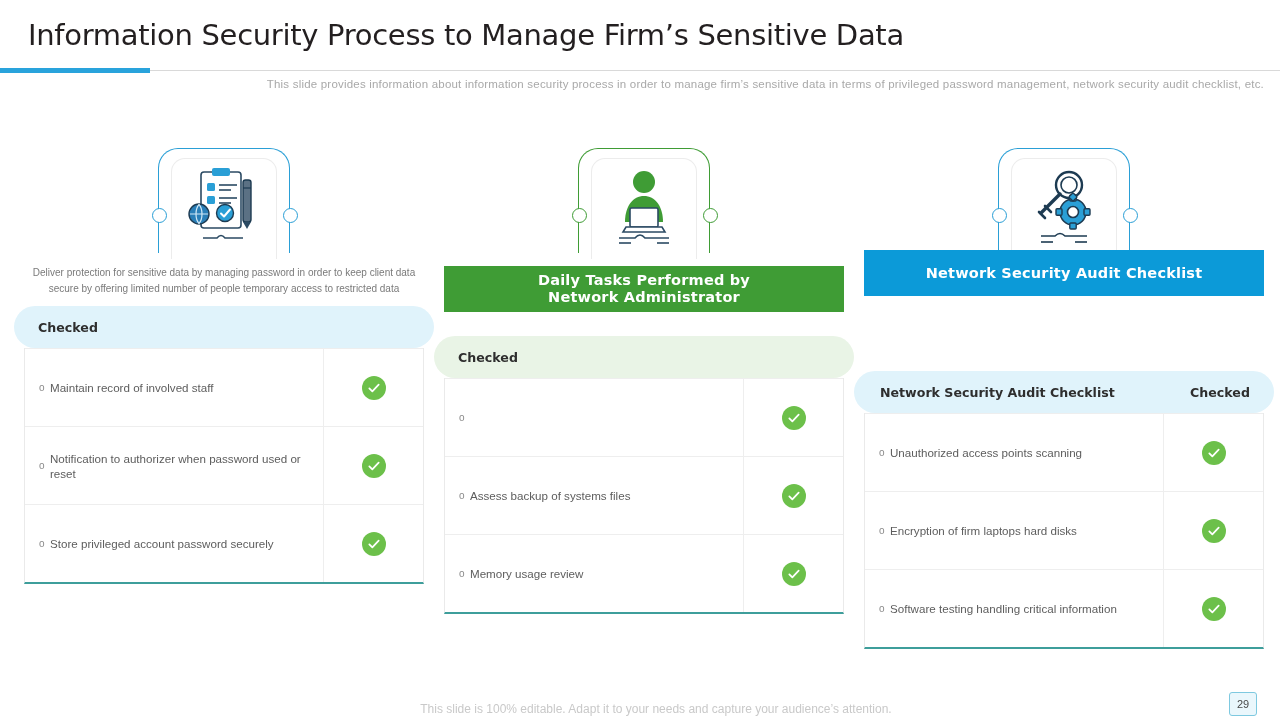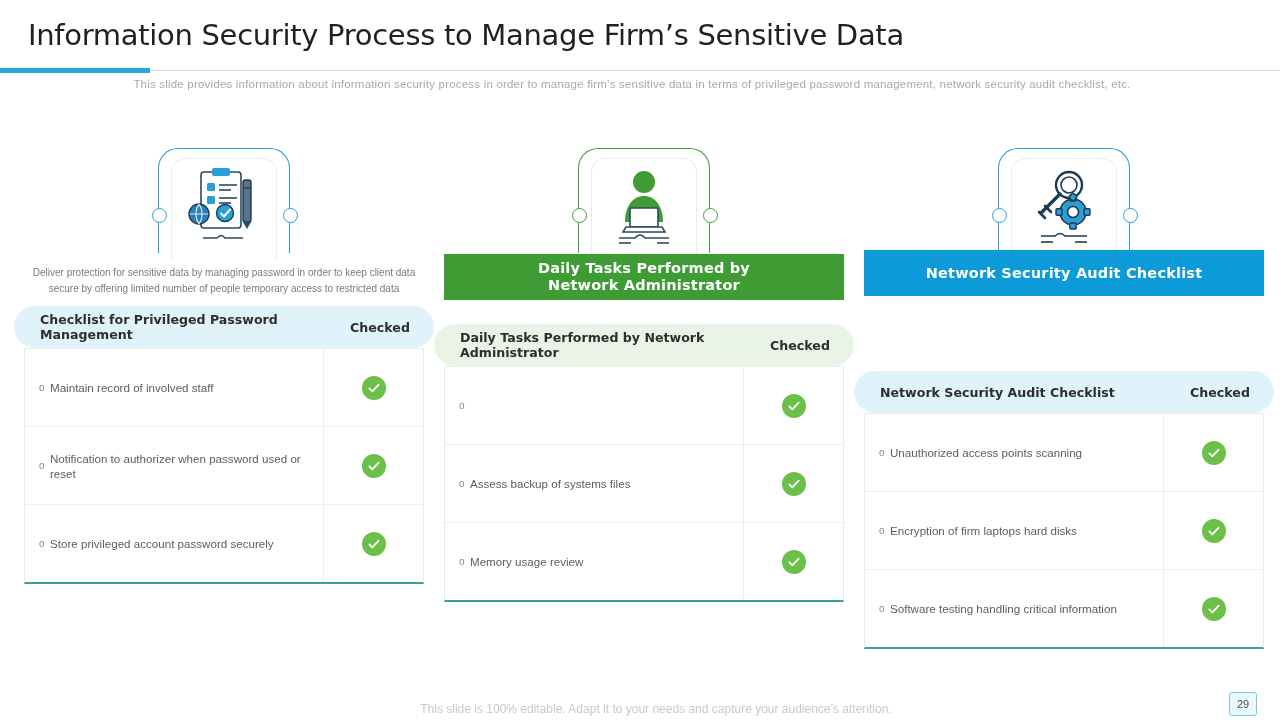--- a/index.html
+++ b/index.html
@@ -20,21 +20,21 @@
   .title-underline{
     position:absolute;left:0px;top:68px;
     width:150px;height:5px;background:#29a3dc;
   }
   .title-rule{
     position:absolute;left:150px;top:70px;
     width:1130px;height:1px;background:#d9d9d9;
   }
   .slide-subtitle{
     position:absolute;left:0;top:78px;width:1264px;
-    text-align:center;font-size:11.5px;color:#a9a9a9;
+    text-align:right;font-size:11.5px;color:#a9a9a9;
     letter-spacing:.2px;white-space:nowrap;
   }
   
   .col{position:absolute;top:140px;width:420px;}
   .col-1{left:14px;}
   .col-2{left:434px;}
   .col-3{left:854px;}
 
   
   .icon-zone{position:relative;height:110px;}
@@ -68,21 +68,21 @@
     position:relative;height:46px;
     display:flex;align-items:center;justify-content:center;
     text-align:center;color:#ffffff;
     font-size:14.5px;font-weight:bold;line-height:17px;
     font-family:"DejaVu Sans", sans-serif;
     letter-spacing:.2px;
   }
   .bar.blue{background:#0c9ad8;}
   .bar.green{background:#3f9c35;}
   .bar-1{margin:0 10px;}
-  .bar-2{margin:4px 10px;}
+  .bar-2{margin:16px 10px;}
   .bar-3{margin:0 10px;}
 
   .desc{
     margin:15px 14px 0 14px;text-align:center;
     font-size:10px;color:#7a7a7a;line-height:15.5px;
   }
   
   .tbl{margin-top:10px;}
   .tbl-head{
     display:flex;align-items:center;
@@ -173,21 +173,20 @@
         <path d="M22 72 H36 q4 -5 8 0 H62" stroke="#2b4a63" stroke-width="1.6" fill="none"></path>
       </svg>
     </div>
   </div>
 
 
   <div class="desc">Deliver  protection  for  sensitive  data  by managing  password in order to keep client data  secure by offering  limited number  of people  temporary access to restricted data</div>
 
   <div class="tbl">
     <div class="tbl-head blue">
-      <div class="th-left">Checklist for Privileged Password Management</div>
       <div class="th-right">Checked</div>
     </div>
     <div class="tbl-body">
       <div class="row">
         <div class="cell-txt">
           <span class="bullet">o</span>
           <span class="cell-label">Maintain record of involved  staff</span>
         </div>
         <div class="cell-chk">
           <span class="chk">
@@ -250,21 +249,20 @@
   <div class="bar green bar-2">
     <span>
       <span>Daily Tasks  Performed by</span><br>
       <span>Network  Administrator</span>
     </span>
   </div>
 
 
   <div class="tbl" style="margin-top:24px;">
     <div class="tbl-head green">
-      <div class="th-left">Daily Tasks Performed by Network Administrator</div>
       <div class="th-right">Checked</div>
     </div>
     <div class="tbl-body">
       <div class="row">
         <div class="cell-txt">
           <span class="bullet">o</span>
         </div>
         <div class="cell-chk">
           <span class="chk">
             <svg viewBox="0 0 24 24" width="16" height="16">

